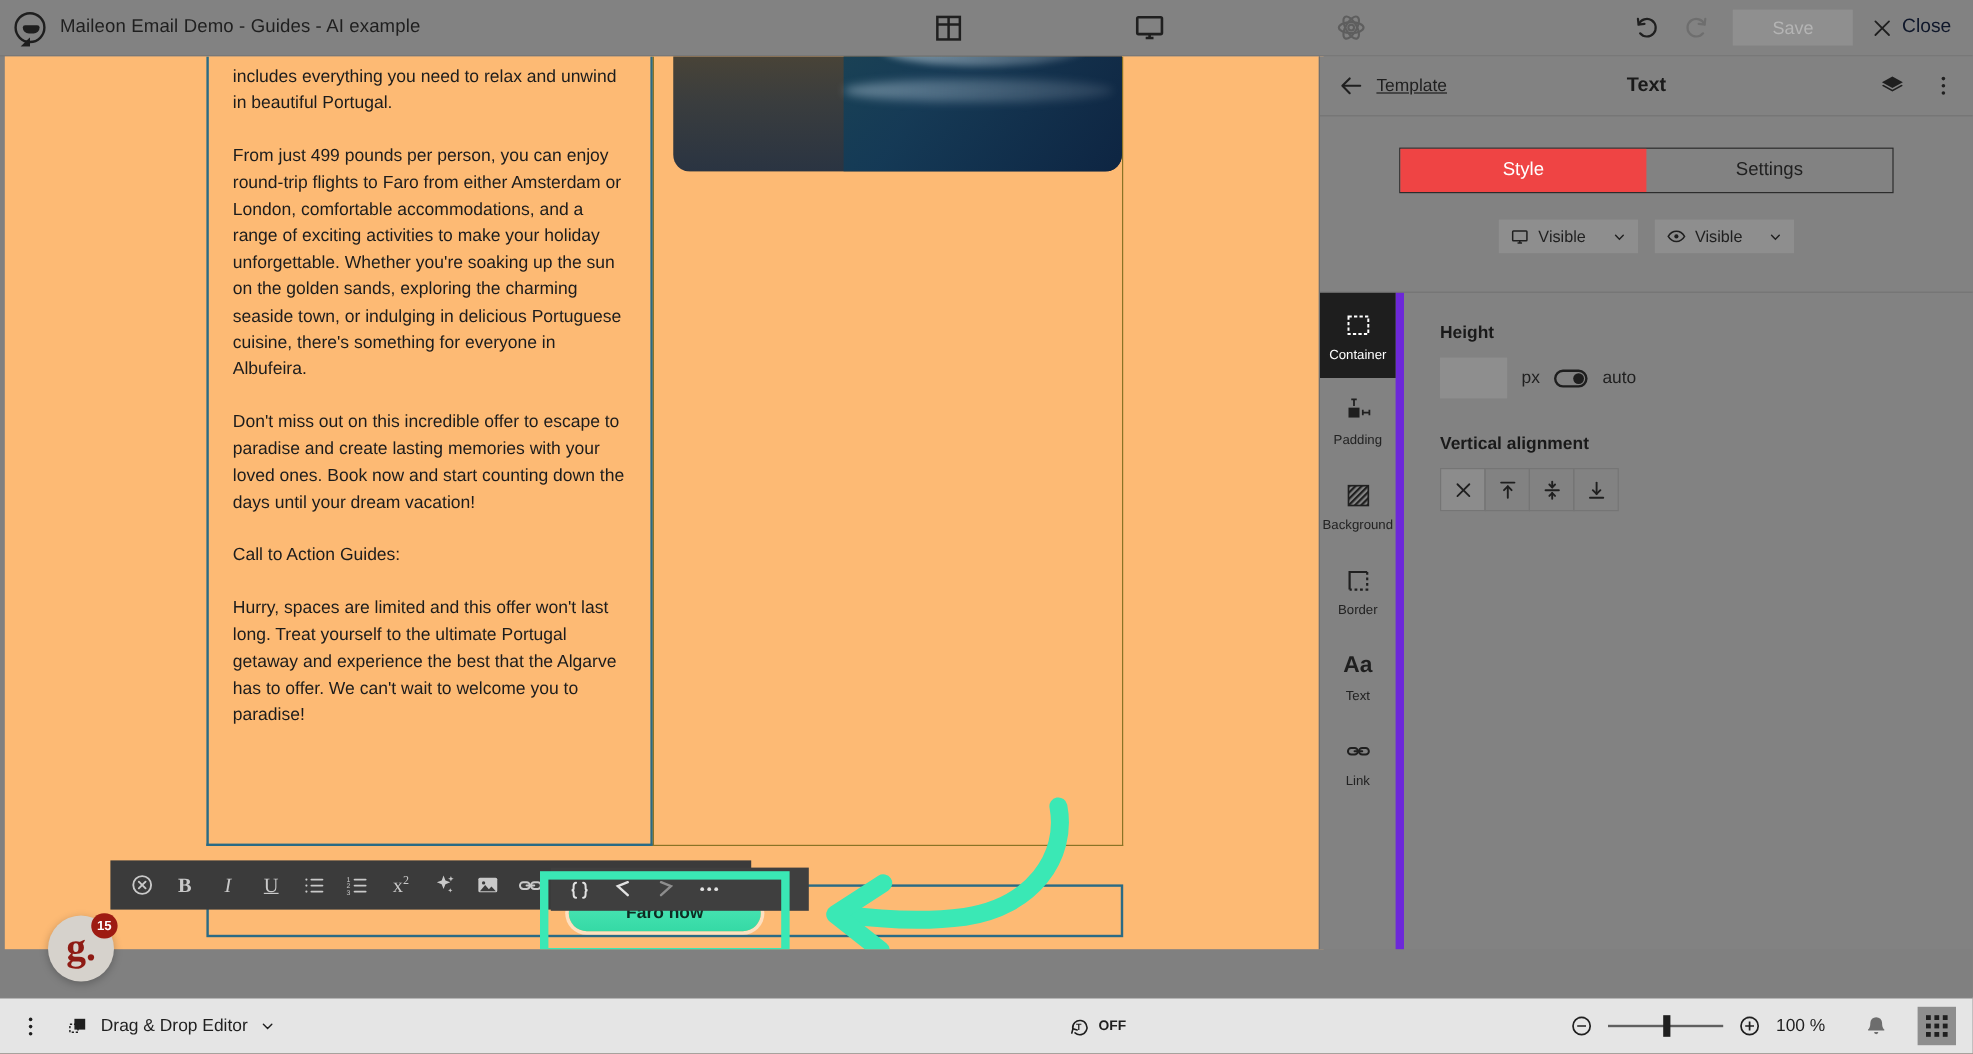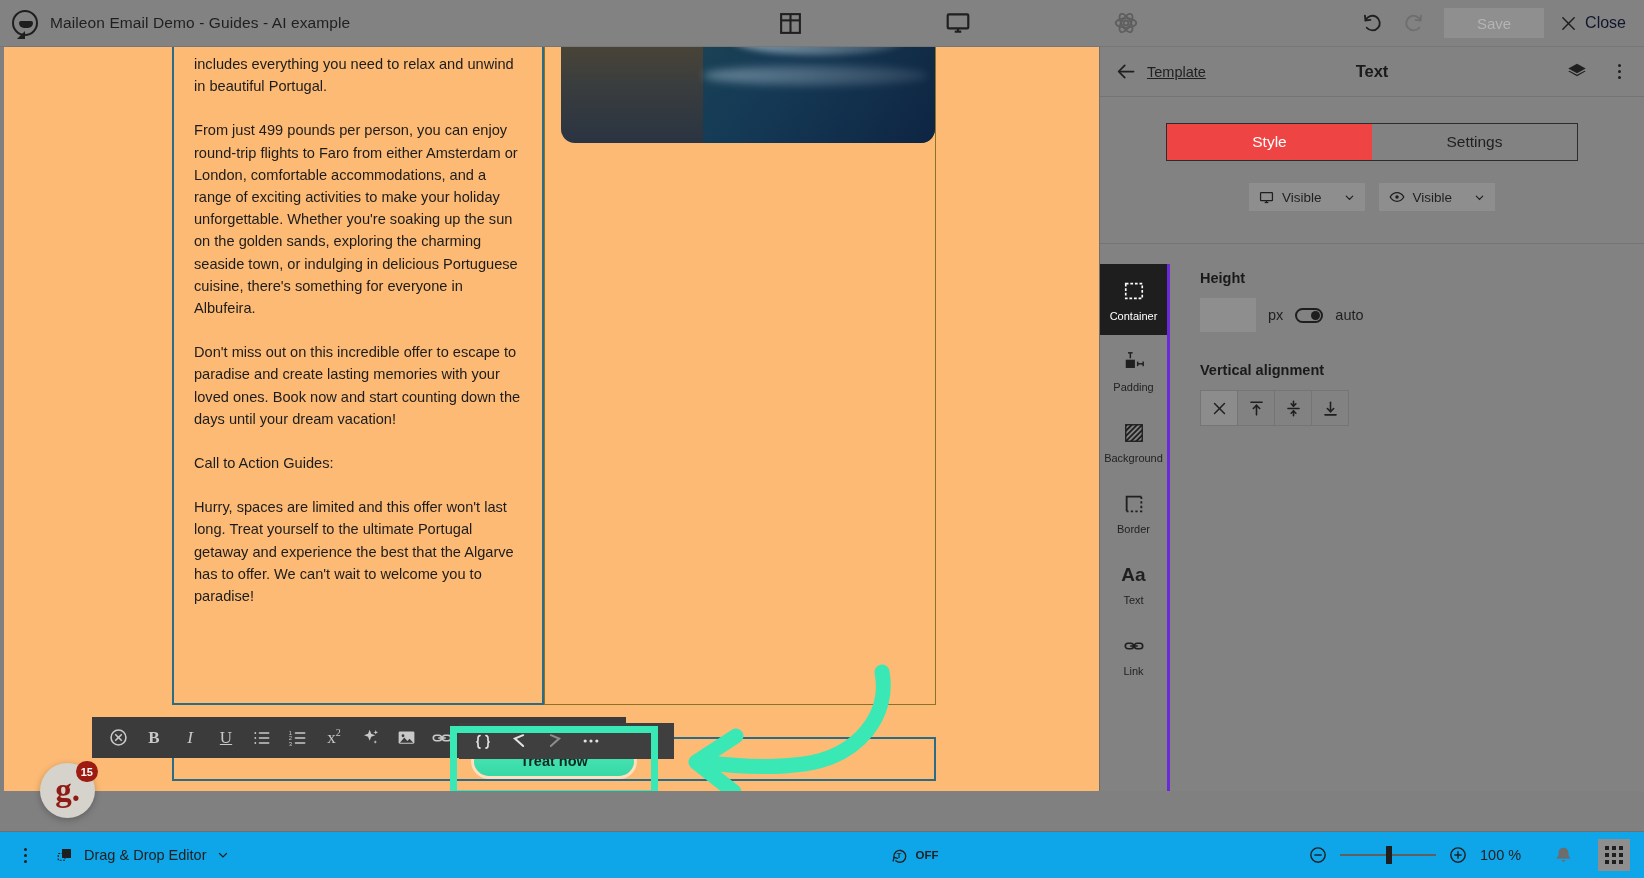--- a/index.html
+++ b/index.html
@@ -189,21 +189,21 @@
 
   .selects-row { display: flex; justify-content: center; gap: 14px; padding: 22px 0 0 0; }
   .sel {
     height: 28px; background: #8e8e8e;
     display: flex; align-items: center; gap: 8px;
     padding: 0 10px; font-size: 13.5px; color: #1f1f1f; cursor: pointer;
   }
   .sel .caret { margin-left: 14px; }
 
   .panel-split { display: flex; flex: 1; margin-top: 32px; border-top: 1px solid #747474; }
-  .side-tabs { width: 70px; border-right: 3px solid #6d28d9; margin-top: 20px; }
+  .side-tabs { width: 70px; border-right: 7px solid #6d28d9; }
   .side-tab {
     height: 71px; display: flex; flex-direction: column;
     align-items: center; justify-content: center; gap: 6px;
     font-size: 11px; color: #222; cursor: pointer;
   }
   .side-tab.active { background: #1e1e1e; color: #fff; }
   .side-tab .st-ico { height: 26px; display:flex; align-items:center; justify-content:center; }
 
   .props { flex: 1; padding: 26px 0 0 30px; }
   .prop-label { font-size: 14.5px; font-weight: bold; color: #1a1a1a; margin-bottom: 12px; }
@@ -226,21 +226,21 @@
     width: 38px; height: 36px; border: 1px solid #757575;
     display: flex; align-items: center; justify-content: center;
     margin-left: -1px; cursor: pointer;
   }
   .valign-btn:first-child { margin-left: 0; background: #8c8c8c; }
 
   
   .bottombar {
     position: absolute; bottom: 0; left: 0;
     width: 1644px; height: 47px;
-    background: #0ea5e9;
+    background: #e5e5e5;
     border-top: 1px solid #6f6f6f;
     display: flex; align-items: center;
   }
   .bb-left { display: flex; align-items: center; gap: 22px; padding-left: 16px; width: 520px; }
   .kebab { width: 18px; display: flex; flex-direction: column; align-items: center; gap: 3px; cursor: pointer; }
   .kebab i { width: 3px; height: 3px; background: #1f1f1f; border-radius: 50%; display: block; }
   .dd-editor { display: flex; align-items: center; gap: 10px; font-size: 14.5px; color: #1f1f1f; cursor: pointer; }
   .bb-center { flex: 1; display: flex; align-items: center; justify-content: center; gap: 8px; }
   .toggle-off { display: flex; align-items: center; gap: 7px; font-size: 11.5px; font-weight: bold; color: #1f1f1f; cursor: pointer; }
   .bb-right { display: flex; align-items: center; gap: 18px; padding-right: 14px; }
@@ -351,21 +351,21 @@
       <div class="hero-img">
 
         <div class="surf"></div>
         <div class="foam"></div>
         <div class="foam2"></div>
 
       </div>
     </div>
 
     <div class="cta-block"></div>
-    <div class="book-now-btn">Treat now</div>
+    <div class="book-now-btn">Faro now</div>
 
     <div class="rt-toolbar">
       <div class="rt-btn">
         <svg width="21" height="21" viewBox="0 0 24 24" fill="none" stroke="#c9c9c9" stroke-width="1.8" stroke-linecap="round">
           <circle cx="12" cy="12" r="8.5"></circle>
             <line x1="8.8" y1="8.8" x2="15.2" y2="15.2"></line>
             <line x1="15.2" y1="8.8" x2="8.8" y2="15.2"></line>
         </svg>
       </div>
       <div class="rt-btn text-ico">

